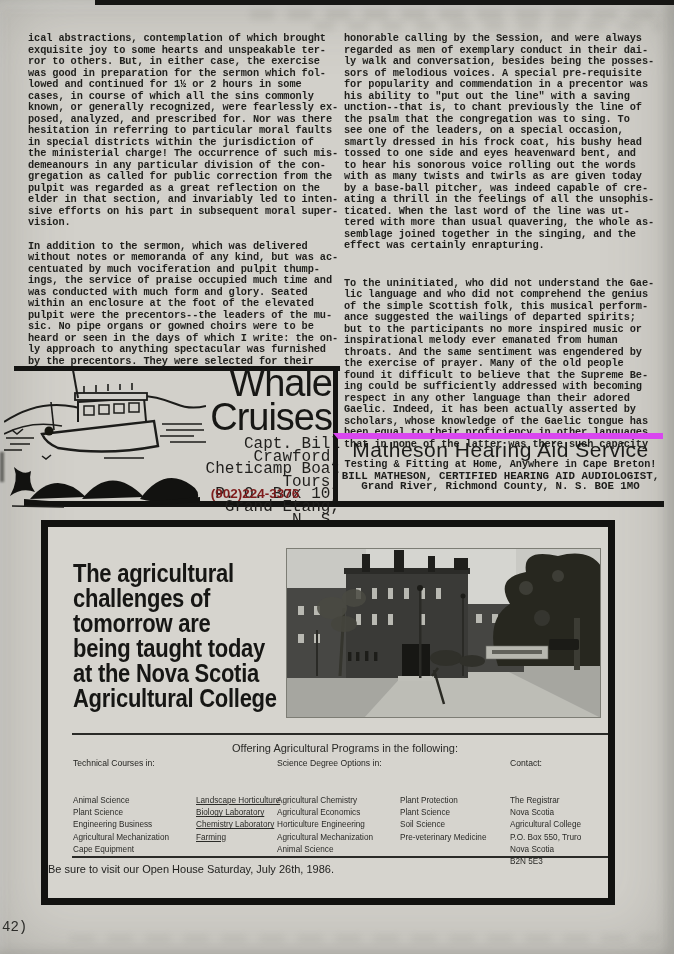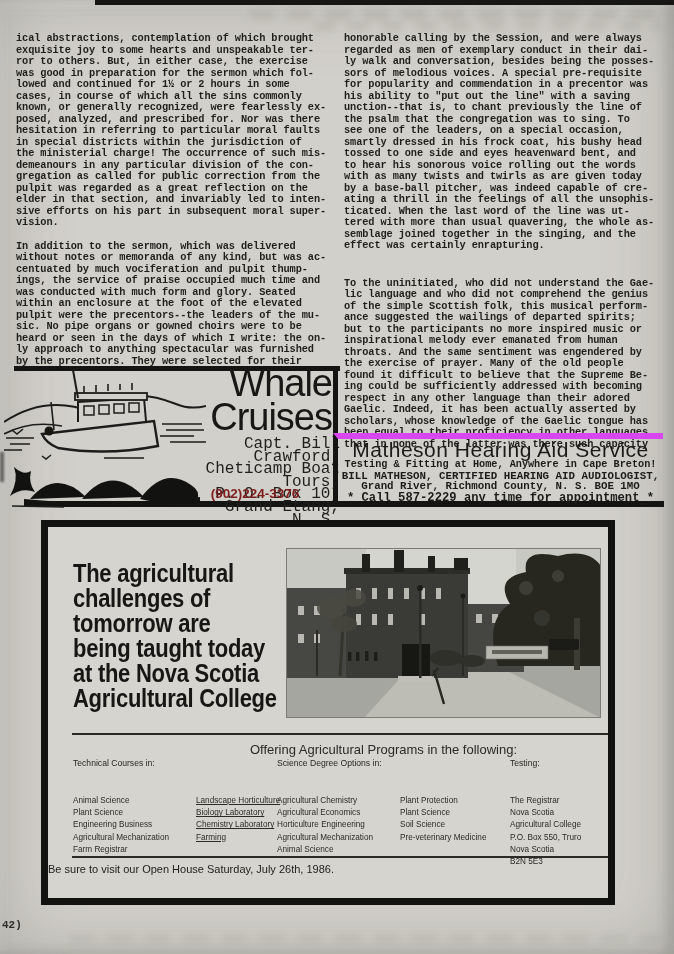--- a/index.html
+++ b/index.html
@@ -7,21 +7,21 @@
     position:relative; width:674px; height:954px; overflow:hidden;
     background:#d2d0ca;
     box-shadow: inset 0 0 70px rgba(85,85,78,.30), inset -6px 0 12px rgba(70,70,64,.25), inset 0 6px 10px rgba(250,250,248,.5);
     font-family:"Liberation Sans","DejaVu Sans",sans-serif;
     color:#1c1c1a;
   }
   .mono{font-family:"Liberation Mono","DejaVu Sans Mono",monospace;}
   .par{white-space:pre-line; font-size:10.3px; line-height:11.5px; font-weight:bold; color:#1f1f1c; letter-spacing:-0.1px;}
   .abs{position:absolute;}
   
-  #col-left{left:16px; top:33px; width:318px;}
+  #col-left{left:28px; top:33px; width:318px;}
   #col-left .par+.par{margin-top:12px;}
   #col-right{left:344px; top:33px; width:318px;}
   #col-right .par+.par{margin-top:26px;}
   
   #top-scan-bar{left:95px; top:0; width:579px; height:5px; background:#161614;}
   .smudge{filter:blur(3px); opacity:.45;
     background:repeating-linear-gradient(90deg, rgba(120,120,112,.30) 0 24px, rgba(120,120,112,0) 24px 38px);}
   #smudge-top1{left:250px; top:9px;  width:410px; height:11px;}
   #smudge-top2{left:300px; top:21px; width:360px; height:10px; background:repeating-linear-gradient(90deg, rgba(120,120,112,0) 0 14px, rgba(120,120,112,.28) 14px 34px);}
   #smudge-bottom{left:70px; top:934px; width:590px; height:9px; opacity:.3;}
@@ -44,30 +44,30 @@
   #matheson-name{font-size:10.8px; line-height:10.8px; font-weight:bold;}
   #matheson-addr{font-size:10.8px; line-height:10.4px; font-weight:bold;}
   #matheson-call{font-size:12.2px; line-height:12.6px; font-weight:bold;}
   
   #ag-box{left:41px; top:520px; width:574px; height:385px; border:7px solid #121210; box-sizing:border-box; background:#d6d4ce; overflow:hidden;}
   #ag-box .in{position:absolute;}
   #ag-headline{left:25px; top:34px; font-size:25px; line-height:25px; font-weight:bold; color:#161614;
     transform:scaleX(.88); transform-origin:left top; white-space:pre-line; letter-spacing:-.3px;}
   #ag-photo{left:238px; top:21px; width:315px; height:170px;}
   #ag-rule1{left:24px; top:206px; width:546px; height:2px; background:#2a2a27;}
-  #ag-offering{left:163px; top:215px; width:345px; text-align:center; font-size:13px; color:#2a2a27;}
+  #ag-offering{left:184px; top:215px; width:345px; font-size:11px; color:#2a2a27;}
   .ag-hdr{top:231px; font-size:8.6px; color:#262623;}
   #ag-hdr-tech{left:25px;} #ag-hdr-science{left:229px;} #ag-hdr-contact{left:462px;}
   .ag-list{top:247px; font-size:8.2px; color:#2b2b28;margin-top:21px;}
   .ag-list div{line-height:12.2px;}
   #ag-list1{left:25px;} #ag-list2{left:148px;text-decoration:underline;} #ag-list3{left:229px;} #ag-list4{left:352px;} #ag-list5{left:462px;}
   #ag-rule2{left:24px; top:329px; width:546px; height:2px; background:#2a2a27;}
   #ag-footer{left:0; top:336px; width:588px; text-align:left; font-size:11px; color:#222220;}
   
-  #page-number{left:2px; top:919px; font-size:11px; font-weight:bold; color:#2c2c29;}
+  #page-number{left:2px; top:919px; font-size:14px; font-weight:normal; color:#2c2c29;}
 </style>
 </head>
 <body>
 
 <div id="page">
 
   <div class="abs" id="top-scan-bar"></div>
   <div class="abs smudge" id="smudge-top1"></div>
   <div class="abs smudge" id="smudge-top2"></div>
   <div class="abs smudge" id="smudge-bottom"></div>
@@ -196,21 +196,20 @@
     <path d="M136,131 Q160,98 187,117 Q197,123 193,132 Q160,137 136,131 Z" fill="#121210"></path>
     <path d="M20,131 Q100,139 196,129 L196,134 Q100,143 20,136 Z" fill="#121210"></path>
     <line x1="8" y1="138" x2="60" y2="139" stroke="#1c1c1a" stroke-width="1.5"></line>
   </svg>
 
   <div class="abs" id="matheson-box">
     <div id="matheson-title">Matheson Hearing Aid Service</div>
     <div class="mono" id="matheson-tagline">Testing &amp; Fitting at Home, Anywhere in Cape Breton!</div>
     <div class="mono" id="matheson-name">BILL MATHESON, CERTIFIED HEARING AID AUDIOLOGIST,</div>
     <div class="mono" id="matheson-addr">Grand River, Richmond County, N. S. BOE 1MO</div>
-    <div class="mono" id="matheson-call">* Call 587-2229 any time for appointment *</div>
   </div>
 
   <div class="abs" id="ag-box">
     <div class="in" id="ag-headline">The agricultural
 challenges of
 tomorrow are
 being taught today
 at the Nova Scotia
 Agricultural College</div>
     <svg class="in" id="ag-photo" viewBox="0 0 315 170">
@@ -280,27 +279,27 @@
       <rect x="263" y="91" width="30" height="11" rx="2" fill="#1b1b17"></rect>
       <ellipse cx="160" cy="110" rx="16" ry="8" fill="#30302a"></ellipse>
       <ellipse cx="186" cy="113" rx="13" ry="6" fill="#30302a"></ellipse>
       <path d="M148,122 l10,34 M152,120 l-6,8" stroke="#2a2a24" stroke-width="2.5" fill="none"></path>
       <rect x="0.5" y="0.5" width="314" height="169" fill="none" stroke="#7d7d75" stroke-width="1"></rect>
     </svg>
     <div class="in" id="ag-rule1"></div>
     <div class="in" id="ag-offering">Offering Agricultural Programs in the following:</div>
     <div class="in ag-hdr" id="ag-hdr-tech">Technical Courses in:</div>
     <div class="in ag-hdr" id="ag-hdr-science">Science Degree Options in:</div>
-    <div class="in ag-hdr" id="ag-hdr-contact">Testing:</div>
+    <div class="in ag-hdr" id="ag-hdr-contact">Contact:</div>
     <div class="in ag-list" id="ag-list1">
         <div>Animal Science</div>
         <div>Plant Science</div>
         <div>Engineering Business</div>
         <div>Agricultural Mechanization</div>
-        <div>Farm Registrar</div>
+        <div>Cape Equipment</div>
       </div>
     <div class="in ag-list" id="ag-list2">
         <div>Landscape Horticulture</div>
         <div>Biology Laboratory</div>
         <div>Chemistry Laboratory</div>
         <div>Farming</div>
       </div>
     <div class="in ag-list" id="ag-list3">
         <div>Agricultural Chemistry</div>
         <div>Agricultural Economics</div>

